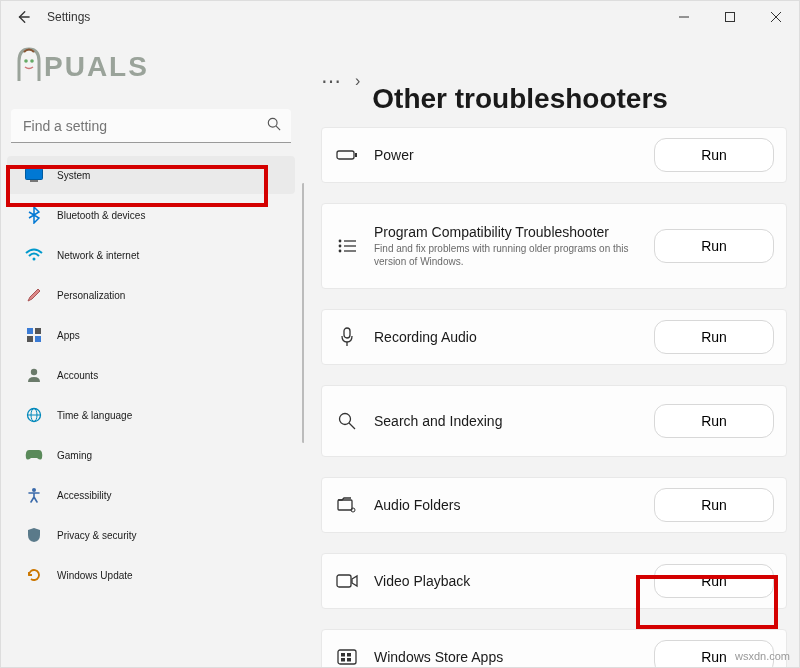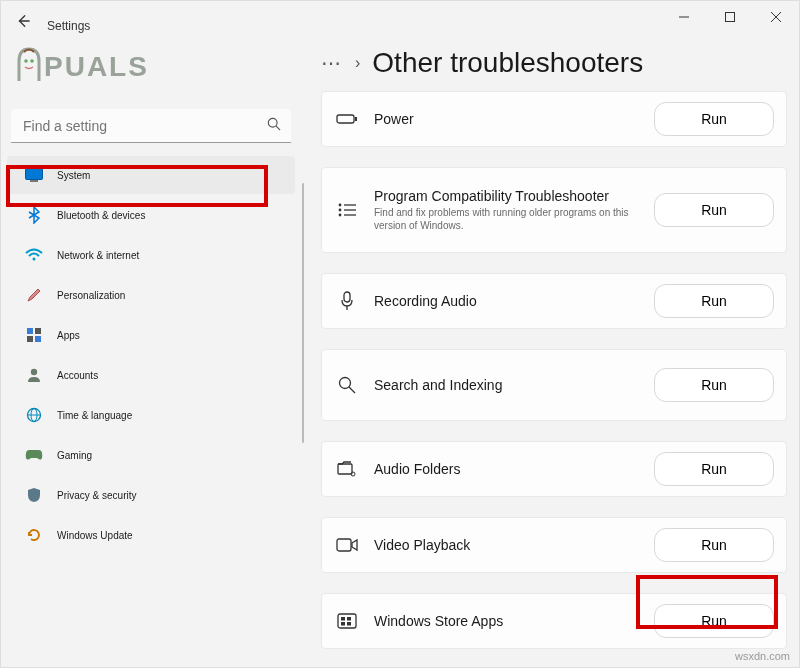--- a/index.html
+++ b/index.html
@@ -17,21 +17,21 @@
       width: 800px;
       height: 668px;
       background: #f3f3f3;
       display: flex;
       flex-direction: column;
       border: 1px solid #ddd;
     }
     .titlebar {
       height: 32px;
       display: flex;
-      align-items: flex-end;
+      align-items: center;
       padding: 0 0 0 10px;
       background: #f3f3f3;
     }
     .titlebar .back-btn {
       width: 24px; height: 24px;
       display: flex; align-items: center; justify-content: center;
       cursor: pointer;
       font-size: 14px;
       color: #333;
     }
@@ -169,22 +169,23 @@
       color: #555;
       letter-spacing: 2px;
       cursor: pointer;
     }
     .breadcrumb .chev {
       font-size: 16px;
       color: #555;
     }
     .breadcrumb .crumb-title {
       font-size: 28px;
-      font-weight: 400;
+      font-weight: 700;
       color: #1a1a1a;
+      margin-top: 36px;
     }
     .ts-list {
       display: flex;
       flex-direction: column;
       gap: 20px;
     }
     .ts-item {
       background: #fdfdfd;
       border: 1px solid #e8e8e8;
       border-radius: 4px;
@@ -374,20 +375,29 @@
 
         <div class="nav-item">
           <span class="icn">
             <svg width="18" height="14" viewBox="0 0 18 14">
                 <path d="M4 2 L14 2 Q18 2 17 10 Q16 13 12 10 L6 10 Q2 13 1 10 Q0 2 4 2 Z" fill="#5a8a5a"></path>
               </svg>
           </span>
           <span>Gaming</span>
         </div>
 
+        <div class="nav-item">
+          <span class="icn">
+            <svg width="16" height="16" viewBox="0 0 16 16">
+                <circle cx="8" cy="3" r="2" fill="#3a6aaa"></circle>
+                <path d="M3 6 L13 6 M8 6 L8 10 M8 10 L5 15 M8 10 L11 15" stroke="#3a6aaa" stroke-width="1.6" fill="none" stroke-linecap="round"></path>
+              </svg>
+          </span>
+          <span>Accessibility</span>
+        </div>
 
         <div class="nav-item">
           <span class="icn">
             <svg width="14" height="16" viewBox="0 0 14 16">
                 <path d="M7 1 L13 3 L13 8 Q13 14 7 15 Q1 14 1 8 L1 3 Z" fill="#5a7a8a"></path>
               </svg>
           </span>
           <span>Privacy &amp; security</span>
         </div>
 

